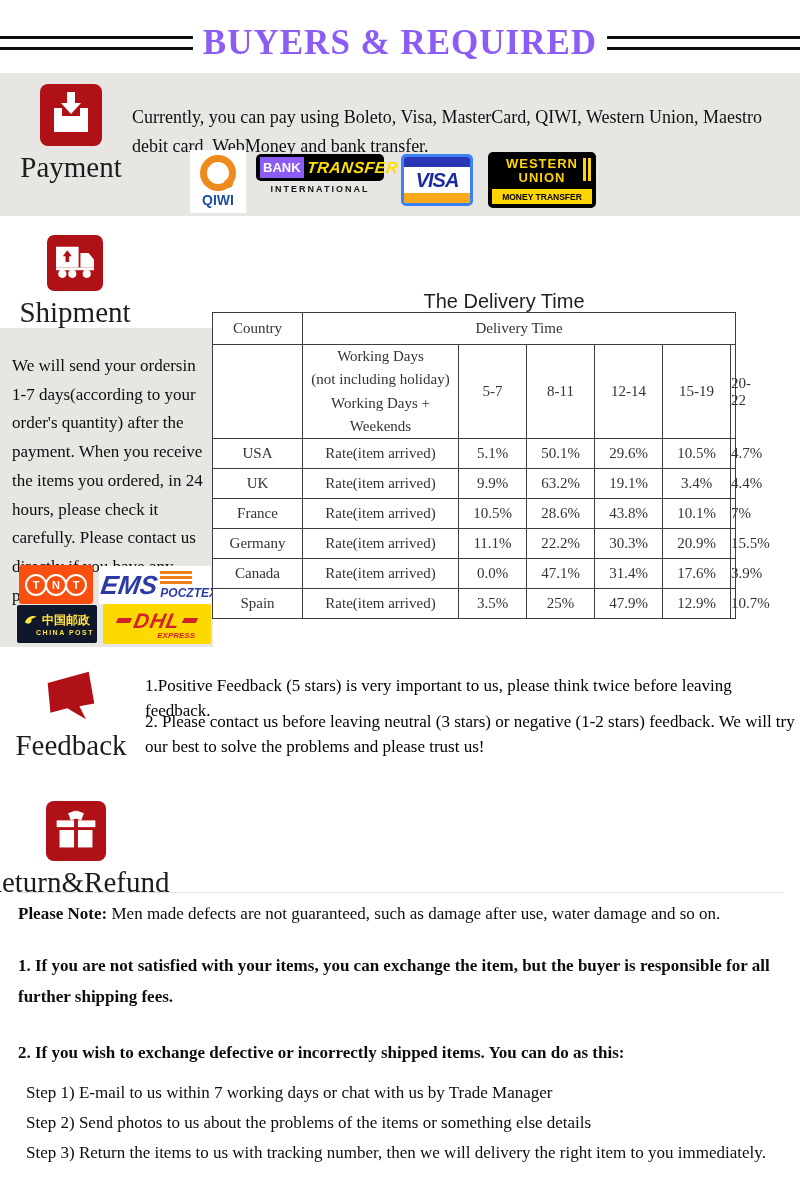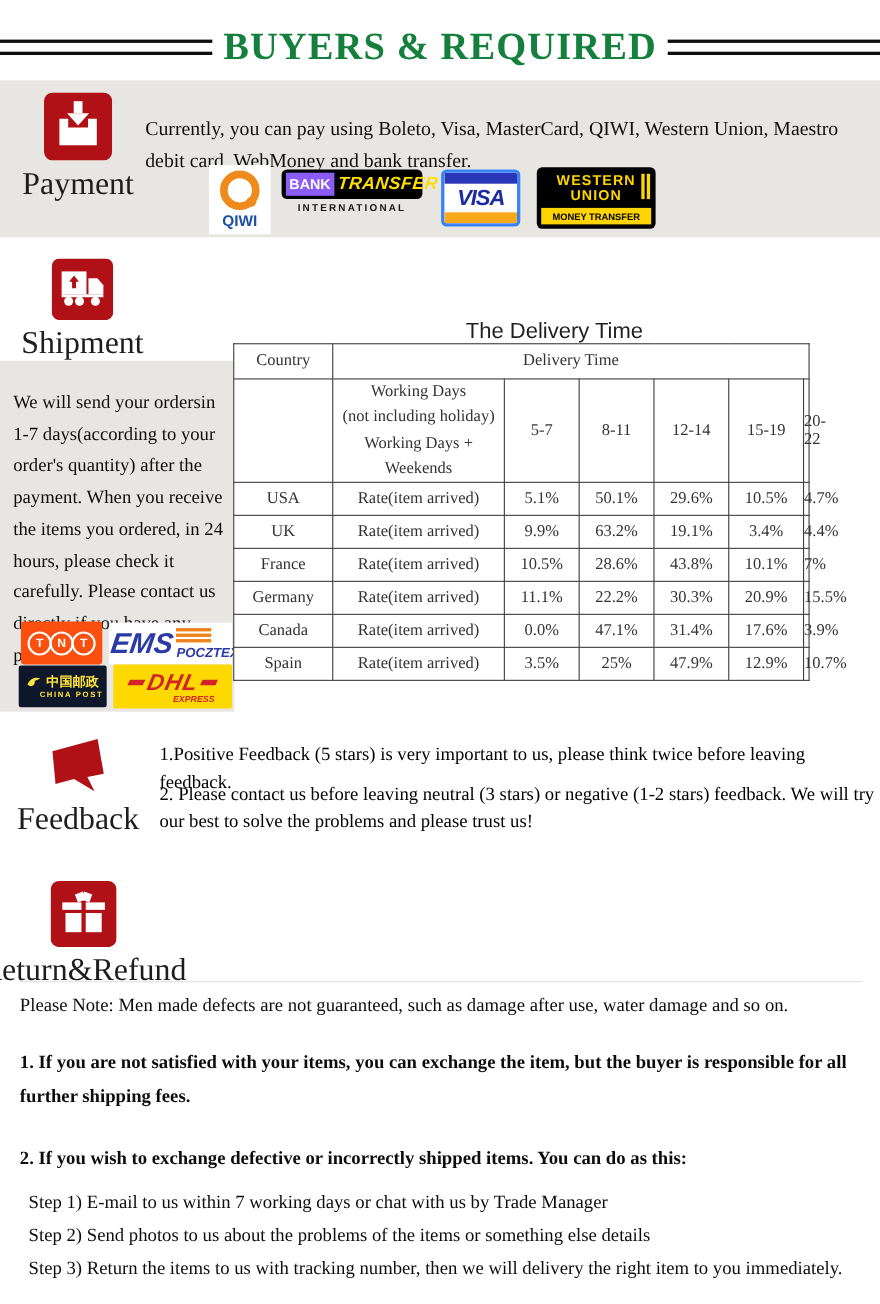--- a/index.html
+++ b/index.html
@@ -2,21 +2,21 @@
 <html><head>
 <meta charset="utf-8">
 <style>
   html,body{margin:0;padding:0;background:#fff;}
   .page{position:relative;width:800px;height:1185px;background:#fff;overflow:hidden;
         font-family:"Liberation Serif",serif;color:#1c1c1c;}
 
   
   .header{position:absolute;top:16px;left:0;width:800px;height:54px;display:flex;align-items:center;}
   .hline{flex:1;height:8px;border-top:3px solid #0e0e0e;border-bottom:3px solid #0e0e0e;}
-  .header-title{font-size:35px;color:#15803d;margin:0 10px;white-space:nowrap;letter-spacing:1px;}
+  .header-title{font-size:35px;color:#8b5cf6;margin:0 10px;white-space:nowrap;letter-spacing:1px;}
 
   
   .badge{position:absolute;width:62px;text-align:center;}
   .badge svg{display:block;margin:0 auto;}
   .badge-label{display:block;width:190px;margin-left:-64px;text-align:center;
                font-size:29px;color:#1d1d1d;margin-top:5px;white-space:nowrap;}
   .badge-label.wide{width:230px;margin-left:-84px;}
 
   
   .section-payment{position:absolute;top:73px;left:0;width:800px;height:143px;background:#e8e6e3;}
@@ -89,21 +89,21 @@
   .fb-p1{top:22px;}
   .fb-p2{top:58px;}
 
   
   .section-returns{position:absolute;top:795px;left:0;width:800px;height:98px;}
 
   
   .section-notes{position:absolute;top:892px;left:18px;width:766px;border-top:1px solid #e3e1de;
                  padding-top:9px;font-size:17px;color:#0d0d0d;}
   .note-p{margin:0 0 23px 0;line-height:1.45;}
-  .note-label{font-weight:normal;}
+  .note-label{font-weight:bold;}
   .policy{font-weight:bold;line-height:1.85;}
   .policy-1{margin:0 0 24px 0;}
   .policy-2{margin:0 0 10px 0;}
   .step{margin:0;line-height:1.78;text-indent:8px;}
 </style>
 </head>
 <body>
 
 <div class="page">
 

